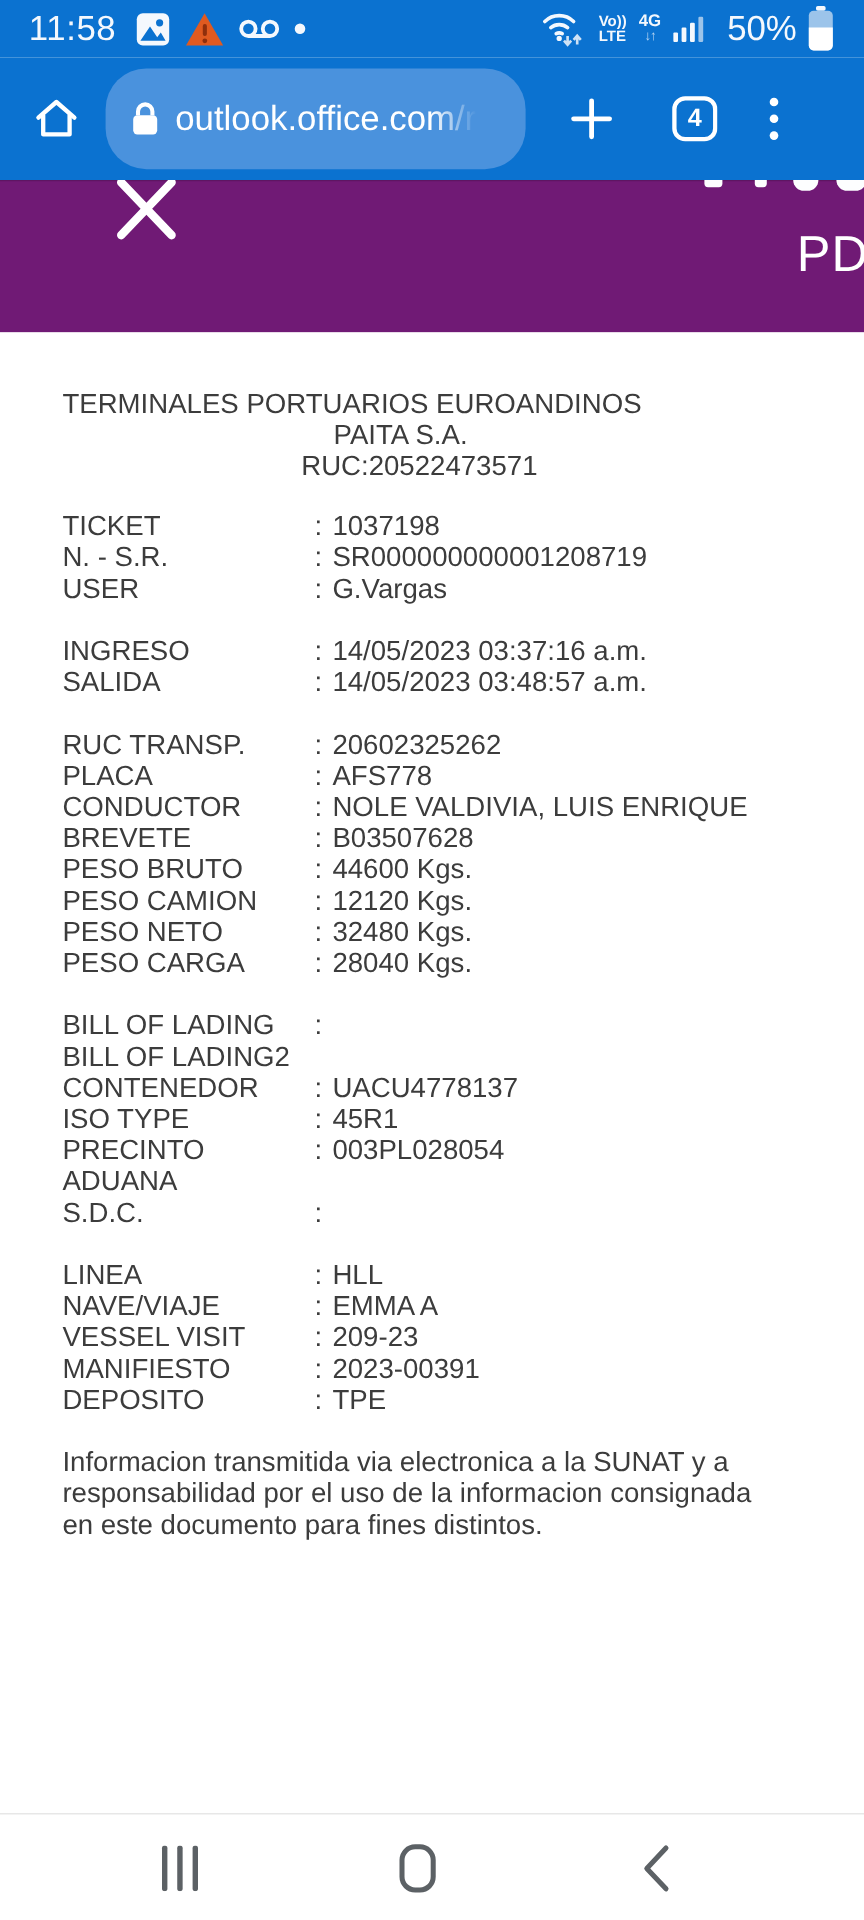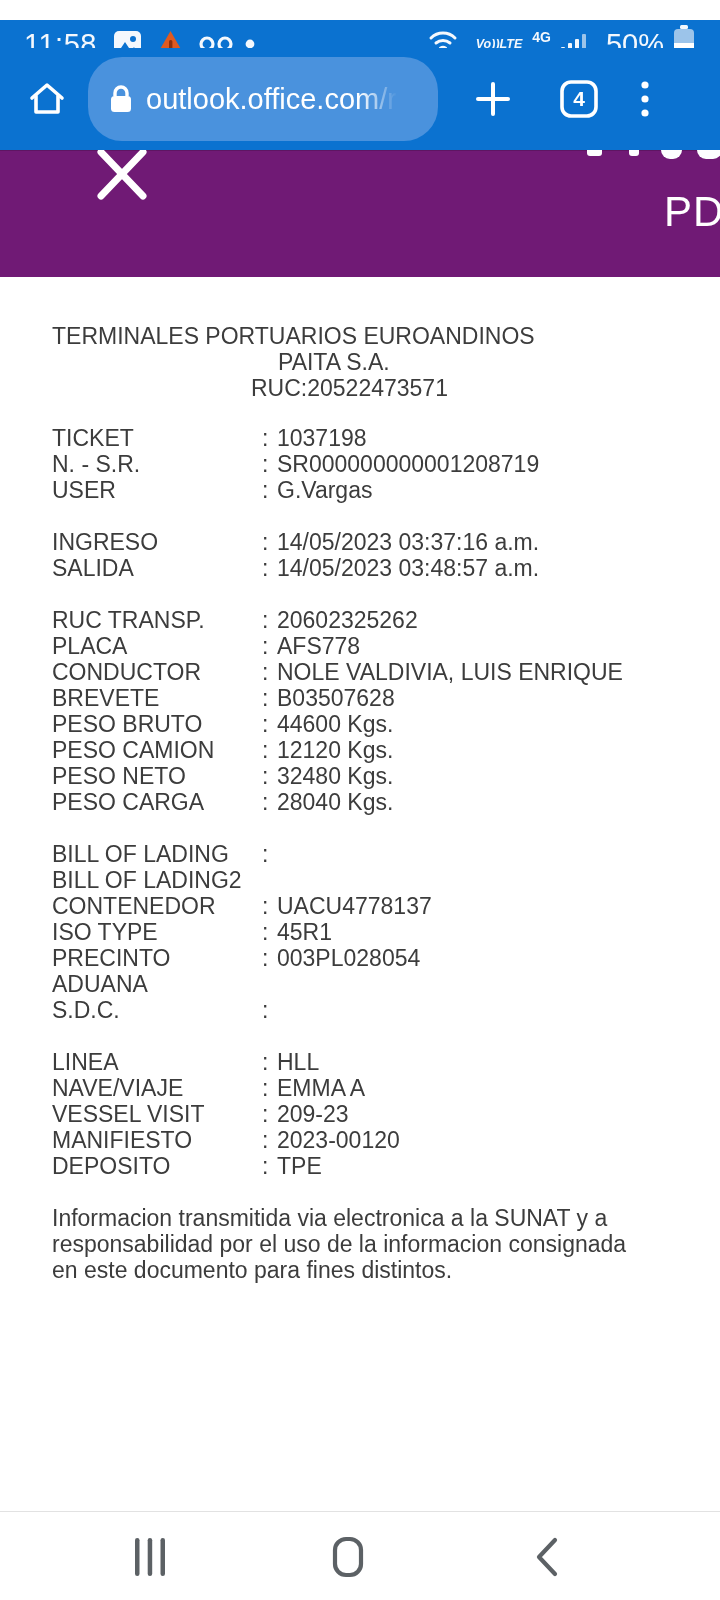--- a/index.html
+++ b/index.html
@@ -5,27 +5,27 @@
   html,body{margin:0;padding:0;}
   body{
     width:720px;height:1600px;position:relative;overflow:hidden;
     background:#ffffff;font-family:"Liberation Sans",sans-serif;
     -webkit-font-smoothing:antialiased;
   }
   
   .statusbar{
     position:absolute;top:0;left:0;width:720px;height:48px;
     background:#0b72d0;display:flex;align-items:center;
-    padding:0 24px;box-sizing:border-box;color:#f4f8fd;margin-top:20px;
+    padding:0 24px;box-sizing:border-box;color:#f4f8fd;
   }
   .sb-time{font-size:29px;letter-spacing:.5px;margin-right:16px;}
   .sb-ico{margin-right:12px;display:flex;align-items:center;}
   .sb-spacer{flex:1;}
-  .volte{display:flex;flex-direction:row;align-items:flex-start;line-height:12px;
-         font-size:12.5px;font-weight:bold;margin-right:10px;font-style:italic;}
+  .volte{display:flex;flex-direction:column;align-items:flex-start;line-height:12px;
+         font-size:12.5px;font-weight:bold;margin-right:10px;}
   .netblock{display:flex;flex-direction:column;align-items:center;line-height:13px;
          font-size:14px;font-weight:bold;margin-right:10px;}
   .netblock .arrows{font-size:11px;font-weight:normal;opacity:.75;letter-spacing:-1px;}
   .sb-batt-pct{font-size:29px;margin:0 8px 0 6px;text-align:right;}
   
   .chrome{
     position:absolute;top:48px;left:0;width:720px;height:102px;
     background:#0b72d0;display:flex;align-items:center;
     padding:0 24px;box-sizing:border-box;
   }
@@ -348,21 +348,21 @@
         <span class="v">EMMA A</span>
     </div>
     <div class="row">
       <span class="lbl">VESSEL VISIT</span>
         <span class="sep">:</span>
         <span class="v">209-23</span>
     </div>
     <div class="row">
       <span class="lbl">MANIFIESTO</span>
         <span class="sep">:</span>
-        <span class="v">2023-00120</span>
+        <span class="v">2023-00391</span>
     </div>
     <div class="row">
       <span class="lbl">DEPOSITO</span>
         <span class="sep">:</span>
         <span class="v">TPE</span>
     </div>
   </div>
 
   <div class="footer-par">
     <div>Informacion transmitida via electronica a la SUNAT y a</div>

